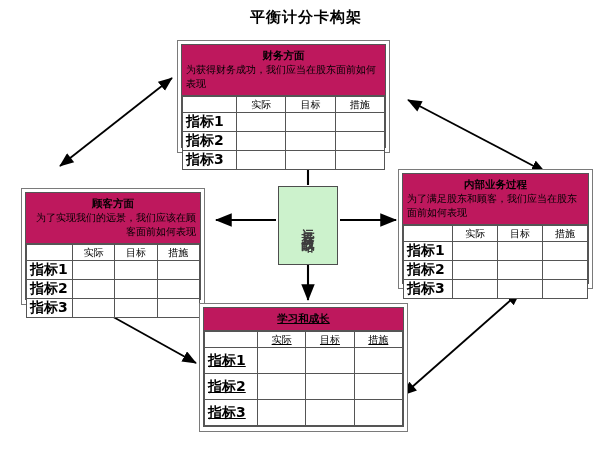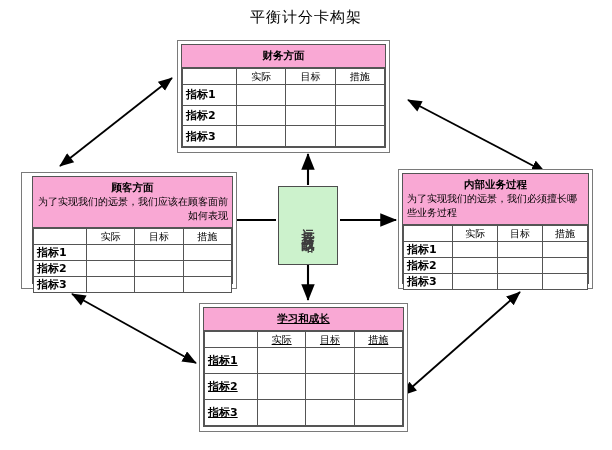--- a/index.html
+++ b/index.html
@@ -28,41 +28,41 @@
     pointer-events: none;
   }
 
   .page-title {
     position: absolute;
     left: 0;
     top: 8px;
     width: 612px;
     text-align: center;
     font-size: 15px;
-    font-weight: normal;
+    font-weight: bold;
     color: #000000;
     letter-spacing: 1px;
   }
 
   
   .card {
     position: absolute;
     box-sizing: border-box;
     border: 1px solid #7a7a7a;
     background: #ffffff;
     padding: 3px 3px 4px 3px;
   }
   .card-inner {
     border: 1px solid #555555;
     box-sizing: border-box;
     width: 100%;
     height: 100%;
     display: flex;
     flex-direction: column;
-    background: #f9a8d4;
+    background: #be185d;
   }
   .card-head {
     box-sizing: border-box;
     border-bottom: 1px solid #555555;
     padding: 3px 4px 4px 4px;
   }
   .card-title {
     text-align: center;
     font-size: 10.5px;
     font-weight: bold;
@@ -96,21 +96,21 @@
     padding: 0 3px;
     background: #ffffff;
   }
   table.scorecard th {
     text-align: center;
     font-weight: normal;
   }
   table.scorecard td.rowlabel {
     text-align: left;
     font-weight: bold;
-    font-size: 11px;
+    font-size: 14px;
   }
   table.scorecard .col-label { width: 27%; }
   table.scorecard .col-v { width: 24.33%; }
 
   
   .center-box {
     position: absolute;
     box-sizing: border-box;
     background: #ccf2cc;
     border: 1px solid #4d4d4d;
@@ -159,20 +159,21 @@
 
     <line x1="72" y1="294" x2="196" y2="363" stroke="#000000" stroke-width="1.8" marker-end="url(#head)" marker-start="url(#tail)"></line>
 
     <line x1="403" y1="395" x2="520" y2="292" stroke="#000000" stroke-width="1.8" marker-end="url(#head)" marker-start="url(#tail)"></line>
   </svg>
 
   <div class="card" style="left:177px; top:40px; width:213px; height:113px;">
     <div class="card-inner">
       <div class="card-head">
         <div class="card-title">财务方面</div>
+        <div class="card-desc">为获得财务成功，我们应当在股东面前如何表现</div>
       </div>
       <table class="scorecard">
         <thead>
           <tr>
             <th class="col-label"></th>
             <th class="col-v">实际</th>
             <th class="col-v">目标</th>
             <th class="col-v">措施</th>
           </tr>
         </thead>
@@ -193,21 +194,21 @@
             <td class="rowlabel">指标3</td>
             <td></td>
             <td></td>
             <td></td>
           </tr>
         </tbody>
       </table>
     </div>
   </div>
 
-  <div class="card" style="left:21px; top:172px; width:216px; height:117px;padding-left:10px;">
+  <div class="card" style="left:21px; top:188px; width:184px; height:117px;">
     <div class="card-inner">
       <div class="card-head">
         <div class="card-title">顾客方面</div>
         <div class="card-desc centered-last">为了实现我们的远景，我们应该在顾客面前如何表现</div>
       </div>
       <table class="scorecard">
         <thead>
           <tr>
             <th class="col-label"></th>
             <th class="col-v">实际</th>
@@ -236,21 +237,21 @@
           </tr>
         </tbody>
       </table>
     </div>
   </div>
 
   <div class="card" style="left:398px; top:169px; width:195px; height:120px;">
     <div class="card-inner">
       <div class="card-head">
         <div class="card-title">内部业务过程</div>
-        <div class="card-desc">为了实现我们的远景，我们必须擅长哪些业务过程</div>
+        <div class="card-desc">为了满足股东和顾客，我们应当在股东面前如何表现</div>
       </div>
       <table class="scorecard">
         <thead>
           <tr>
             <th class="col-label"></th>
             <th class="col-v">实际</th>
             <th class="col-v">目标</th>
             <th class="col-v">措施</th>
           </tr>
         </thead>

